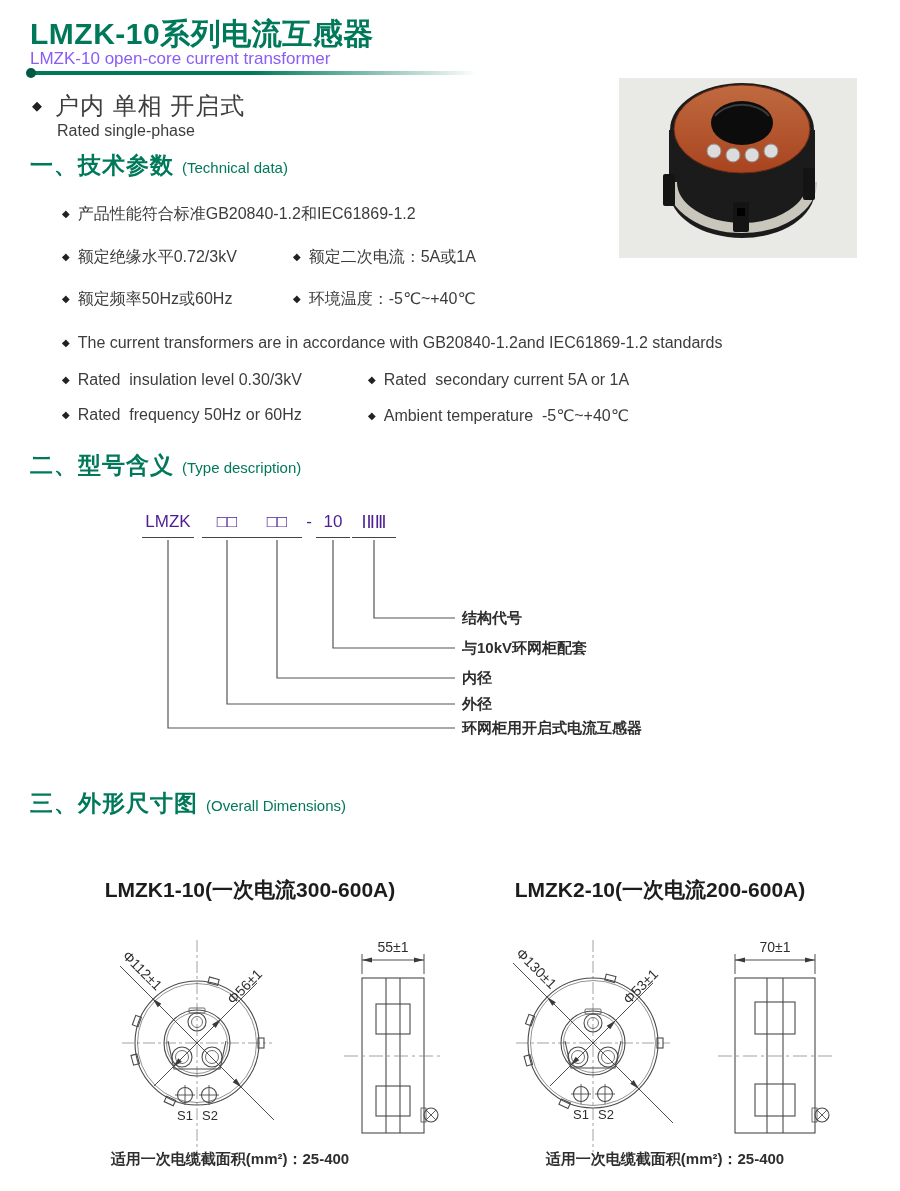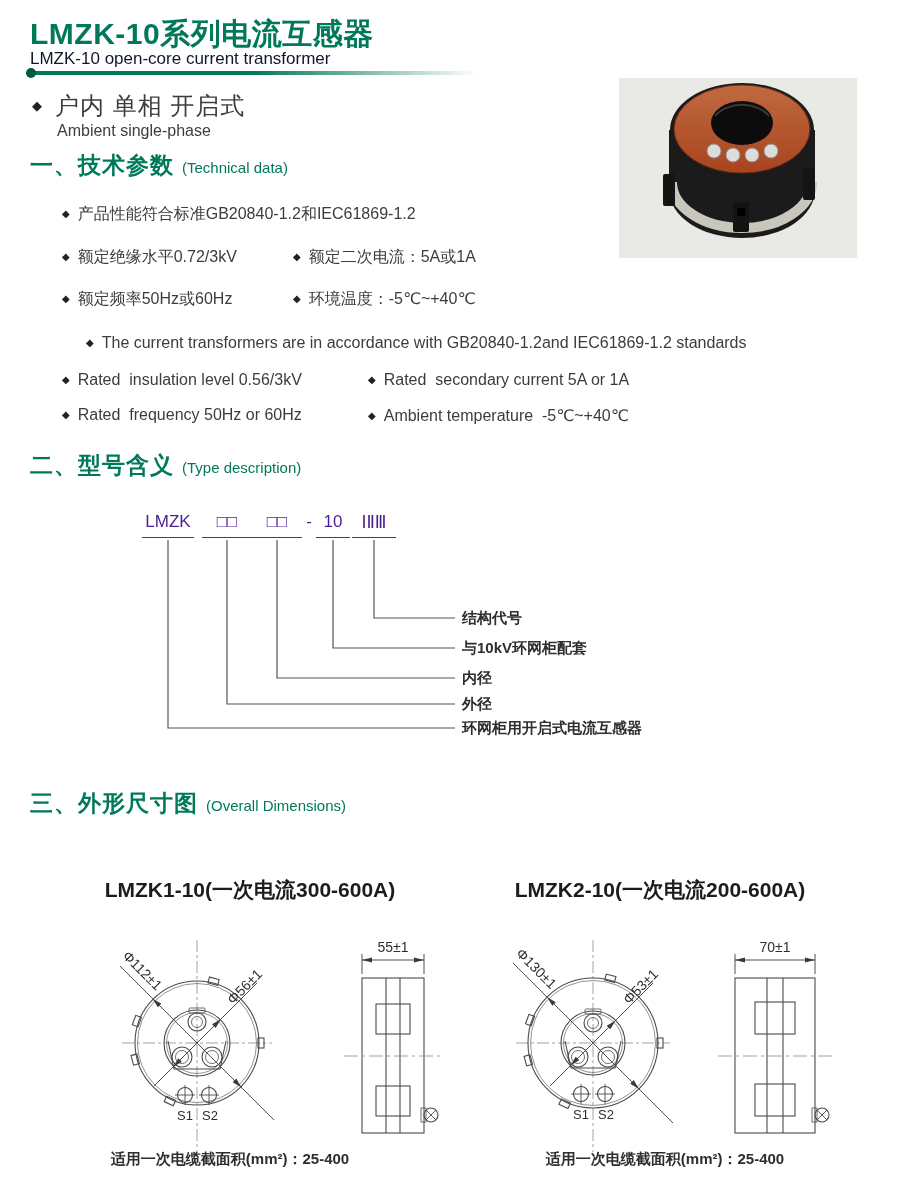--- a/index.html
+++ b/index.html
@@ -4,21 +4,21 @@
 <style>
   html,body{margin:0;padding:0;}
   body{
     width:900px;height:1191px;position:relative;background:#ffffff;
     font-family:"Liberation Sans","DejaVu Sans",sans-serif;color:#3c3c3c;
     overflow:hidden;
   }
   .abs{position:absolute;}
   
   .title{left:30px;top:14px;font-size:30px;font-weight:bold;color:#00795a;letter-spacing:0.5px;}
-  .subtitle{left:30px;top:49px;font-size:17px;color:#0f172a;}
+  .subtitle{left:30px;top:49px;font-size:17px;color:#8b5cf6;}
   .rule{left:28px;top:71px;width:450px;height:4px;
     background:linear-gradient(to right,#00795a 0%,#00795a 50%,rgba(0,121,90,0) 100%);}
   .rule-dot{left:26px;top:68px;width:10px;height:10px;border-radius:50%;background:#015b44;}
   
   .photo{left:619px;top:78px;width:238px;height:180px;}
   
   .intro{left:32px;top:90px;font-size:24px;color:#3d3d3d;font-weight:500;letter-spacing:1px;}
   .intro .dia{font-size:13px;vertical-align:4px;margin-right:12px;color:#222;}
   .intro-en{left:57px;top:122px;font-size:16px;color:#3d3d3d;}
   
@@ -68,33 +68,33 @@
     <ellipse cx="123" cy="45" rx="31" ry="22" fill="#0c0c0c"></ellipse>
     <path d="M 96,38 A 31 22 0 0 1 150,38" stroke="#3a3a3a" stroke-width="2" fill="none"></path>
     <circle cx="95" cy="73" r="7" fill="#dcdcdc" stroke="#8f8f8f"></circle>
     <circle cx="114" cy="77" r="7" fill="#dcdcdc" stroke="#8f8f8f"></circle>
     <circle cx="133" cy="77" r="7" fill="#dcdcdc" stroke="#8f8f8f"></circle>
     <circle cx="152" cy="73" r="7" fill="#dcdcdc" stroke="#8f8f8f"></circle>
   </svg>
 </div>
 
 <div class="abs intro"><span class="dia">◆</span><span>户内 单相 开启式</span></div>
-<div class="abs intro-en">Ambient single-phase</div>
+<div class="abs intro-en">Rated single-phase</div>
 
 <div class="abs sec" style="left:30px;top:150px;">
   <span>一、技术参数</span><span class="en">(Technical data)</span>
 </div>
 
 <div class="abs trow" style="left:62px;top:204px;"><span class="dia">◆</span><span>产品性能符合标准GB20840-1.2和IEC61869-1.2</span></div>
 <div class="abs trow" style="left:62px;top:247px;"><span class="dia">◆</span><span>额定绝缘水平0.72/3kV</span></div>
 <div class="abs trow" style="left:293px;top:247px;"><span class="dia">◆</span><span>额定二次电流：5A或1A</span></div>
 <div class="abs trow" style="left:62px;top:289px;"><span class="dia">◆</span><span>额定频率50Hz或60Hz</span></div>
 <div class="abs trow" style="left:293px;top:289px;"><span class="dia">◆</span><span>环境温度：-5℃~+40℃</span></div>
-<div class="abs trow" style="left:62px;top:334px;margin-left:24px;"><span class="dia">◆</span><span>The current transformers are in accordance with GB20840-1.2and IEC61869-1.2 standards</span></div>
-<div class="abs trow" style="left:62px;top:371px;"><span class="dia">◆</span><span>Rated  insulation level 0.56/3kV</span></div>
+<div class="abs trow" style="left:62px;top:334px;"><span class="dia">◆</span><span>The current transformers are in accordance with GB20840-1.2and IEC61869-1.2 standards</span></div>
+<div class="abs trow" style="left:62px;top:371px;"><span class="dia">◆</span><span>Rated  insulation level 0.30/3kV</span></div>
 <div class="abs trow" style="left:368px;top:371px;"><span class="dia">◆</span><span>Rated  secondary current 5A or 1A</span></div>
 <div class="abs trow" style="left:62px;top:406px;"><span class="dia">◆</span><span>Rated  frequency 50Hz or 60Hz</span></div>
 <div class="abs trow" style="left:368px;top:406px;"><span class="dia">◆</span><span>Ambient temperature  -5℃~+40℃</span></div>
 
 <div class="abs sec" style="left:30px;top:450px;">
   <span>二、型号含义</span><span class="en">(Type description)</span>
 </div>
 
 <div class="abs tdg">
   <svg class="abs" style="left:0;top:0;" width="600" height="250" viewBox="0 0 600 250">

